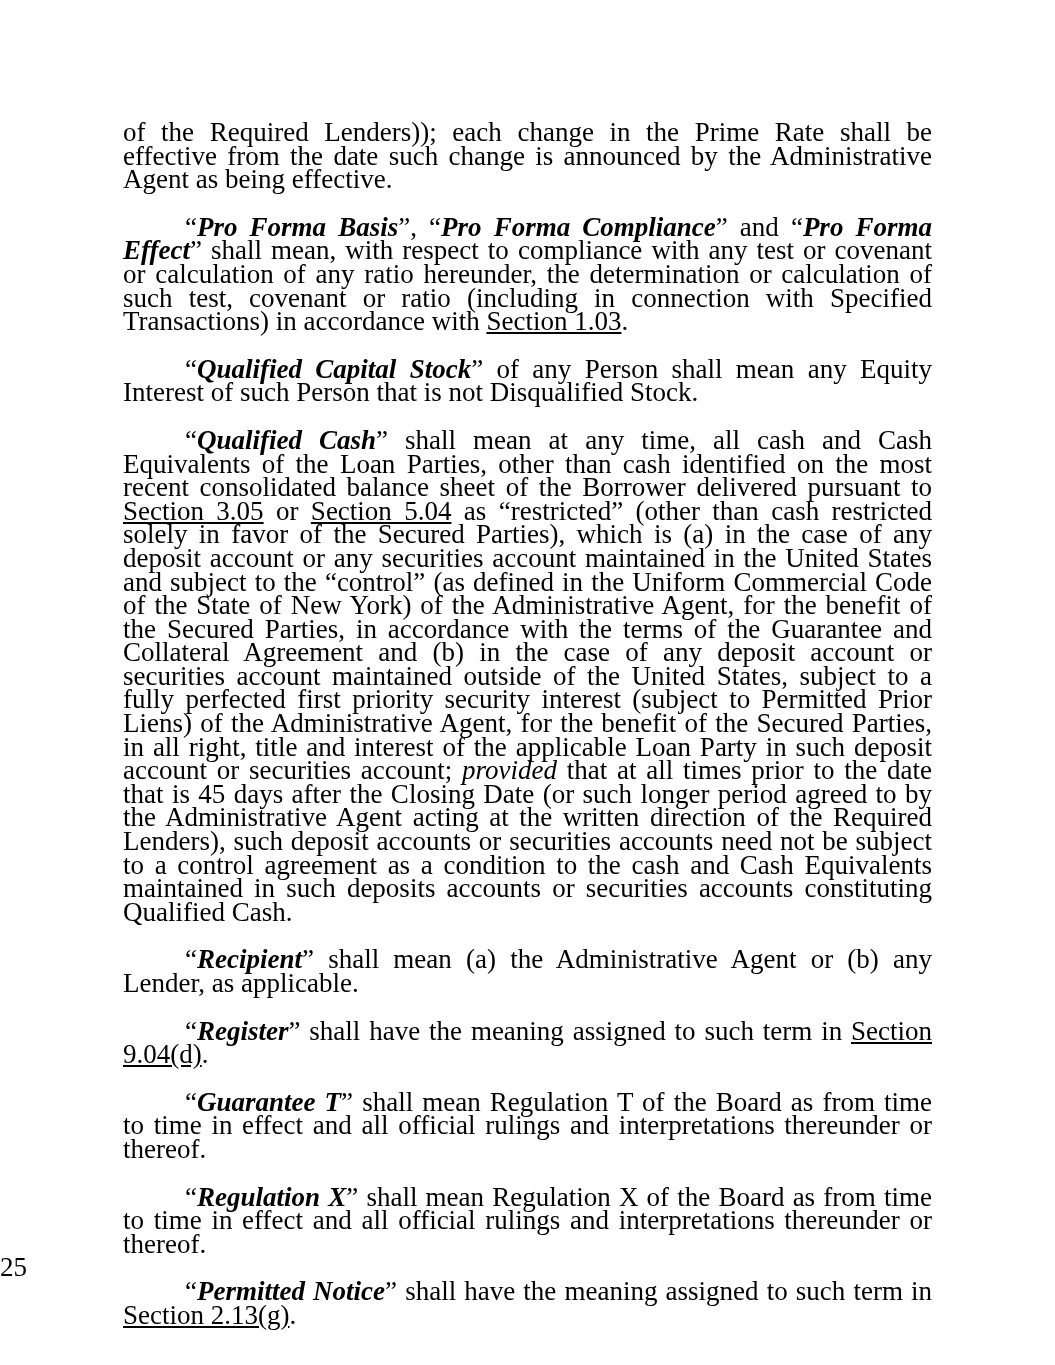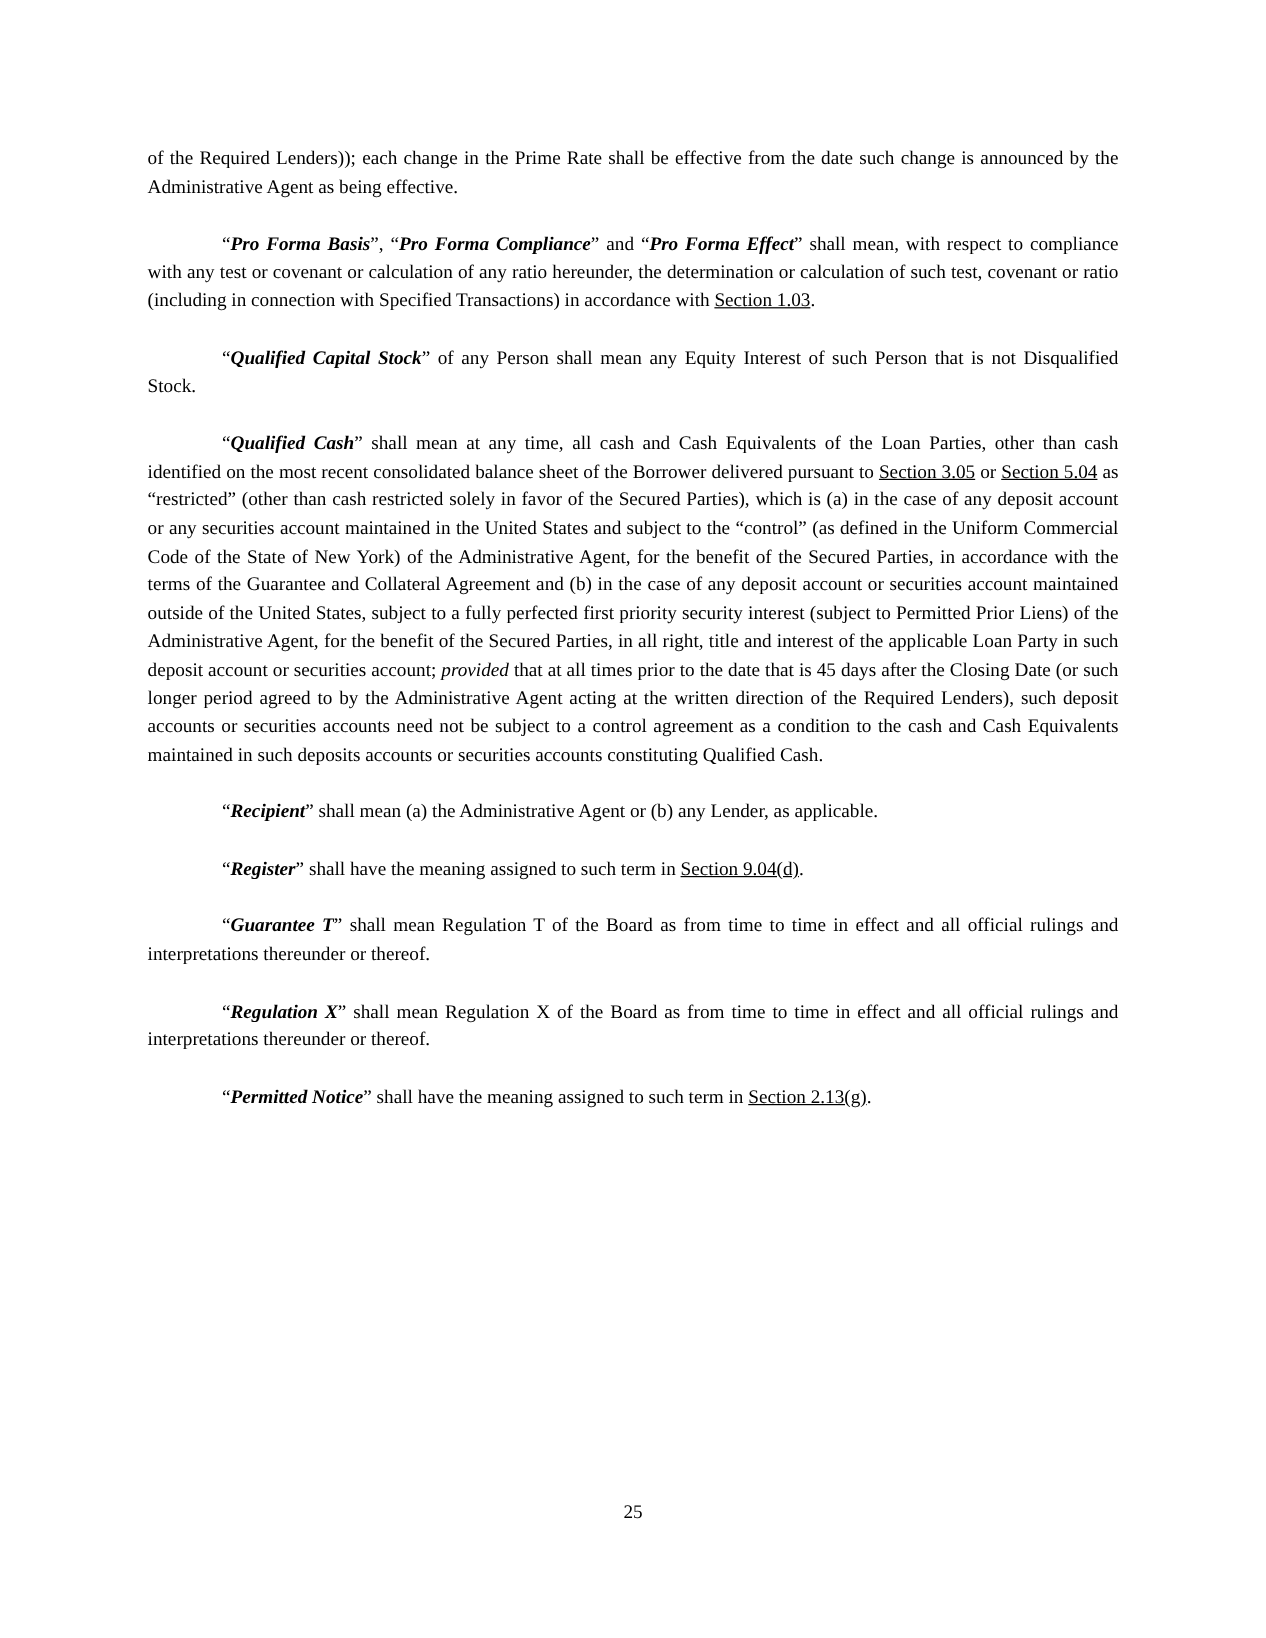--- a/index.html
+++ b/index.html
@@ -14,21 +14,21 @@
     background: #ffffff;
     font-family: "Liberation Serif", "DejaVu Serif", serif;
     color: #000000;
     overflow: hidden;
   }
   .doc-body {
     position: absolute;
     left: 123px;
     top: 121px;
     width: 809px;
-    font-size: 16px;
+    font-size: 27px;
     line-height: 23.6px;
     text-align: justify;
     font-family: Liberation Serif, serif;
   }
   .para {
     margin: 0 0 22px 0;
   }
   .para.indent {
     text-indent: 62px;
     margin-top: 24px;
@@ -41,22 +41,22 @@
     font-style: italic;
   }
   .run-u {
     text-decoration: underline;
   }
   .page-number {
     position: absolute;
     left: 0;
     top: 1252px;
     width: 100%;
-    text-align: center;
-    font-size: 16px;
+    text-align: left;
+    font-size: 27px;
   }
 </style>
 </head>
 <body>
 
 <div class="page">
   <div class="doc-body" id="doc-body">
       <p class="para"><span class="run-n">of the Required Lenders)); each change in the Prime Rate shall be effective from the date such change is announced by the Administrative Agent as being effective.</span></p>
       <p class="para indent"><span class="run-n">“</span><span class="run-bi">Pro Forma Basis</span><span class="run-n">”, “</span><span class="run-bi">Pro Forma Compliance</span><span class="run-n">” and “</span><span class="run-bi">Pro Forma Effect</span><span class="run-n">” shall mean, with respect to compliance with any test or covenant or calculation of any ratio hereunder, the determination or calculation of such test, covenant or ratio (including in connection with Specified Transactions) in accordance with </span><span class="run-u">Section 1.03</span><span class="run-n">.</span></p>
       <p class="para indent"><span class="run-n">“</span><span class="run-bi">Qualified Capital Stock</span><span class="run-n">” of any Person shall mean any Equity Interest of such Person that is not Disqualified Stock.</span></p>

